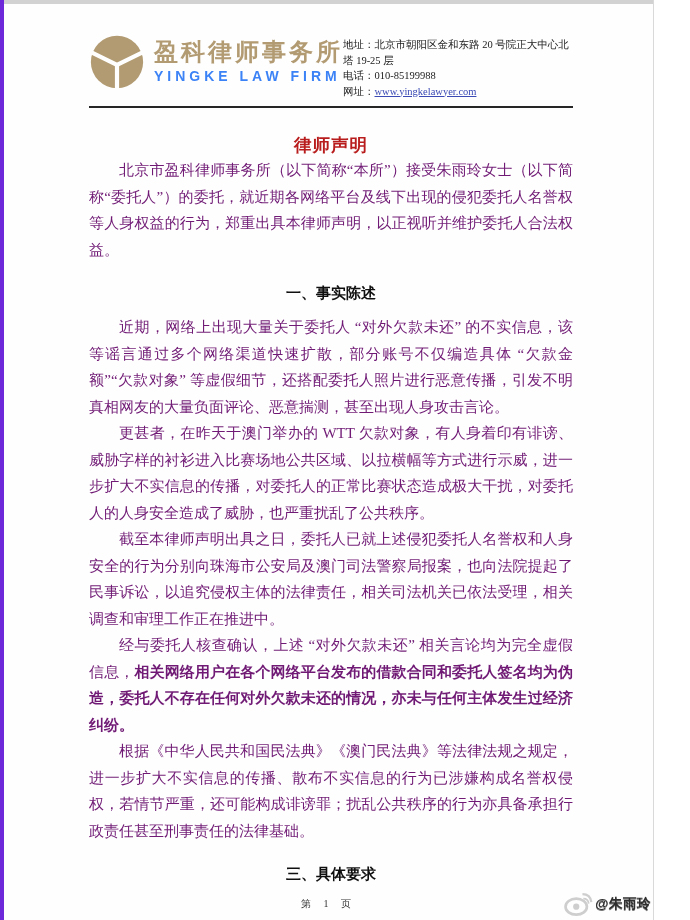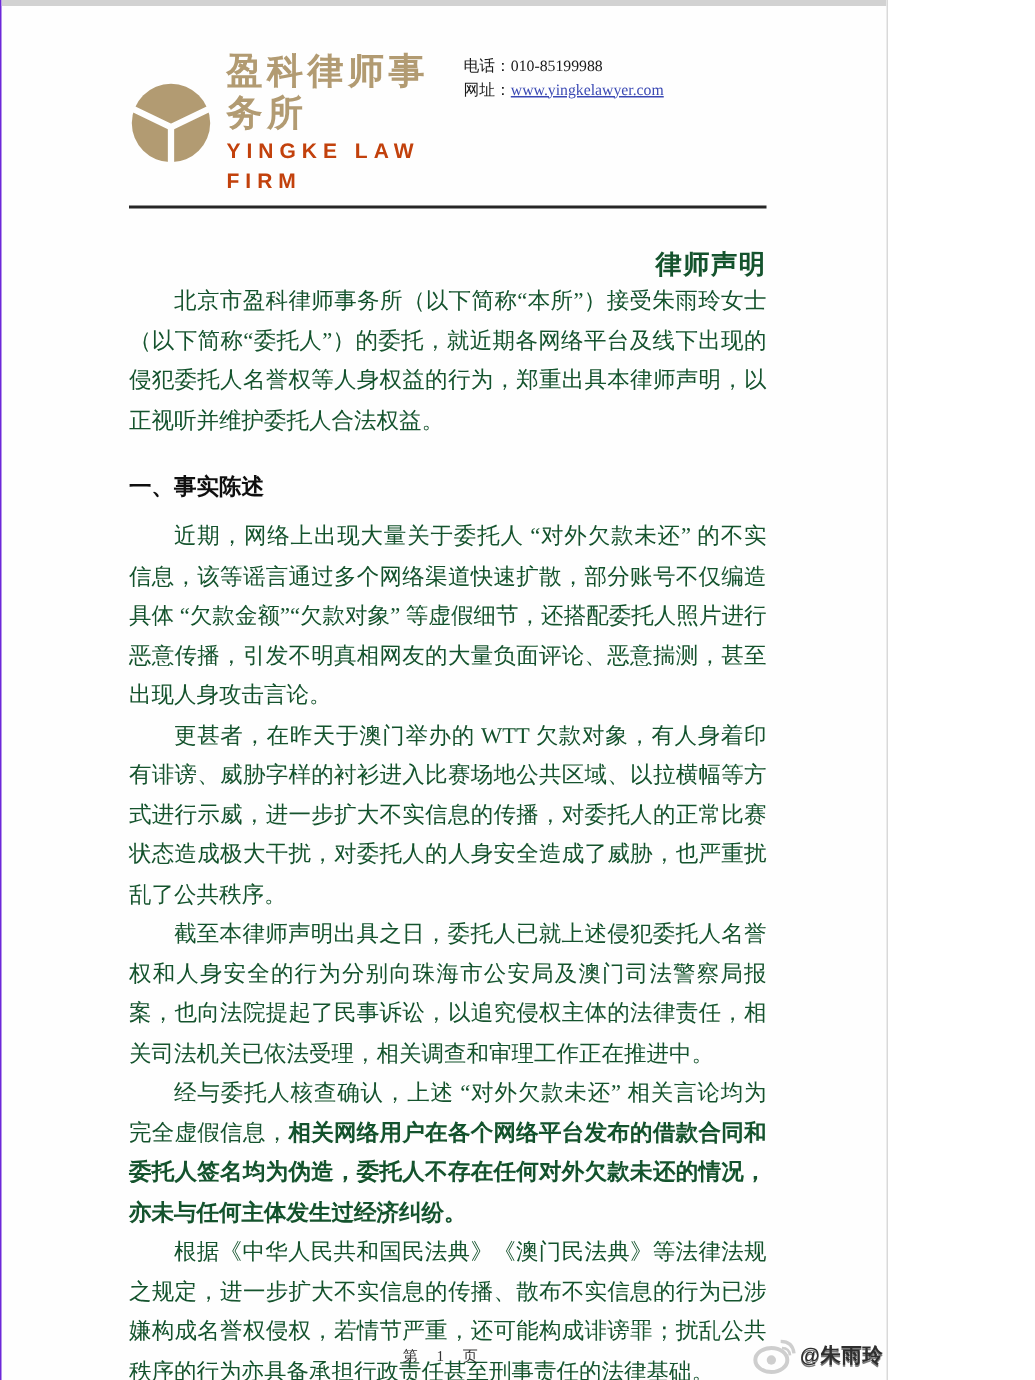--- a/index.html
+++ b/index.html
@@ -1,50 +1,50 @@
 <!DOCTYPE html>
 <html><head>
 <meta charset="utf-8">
 <style>
   * { box-sizing: border-box; }
   html, body { margin: 0; padding: 0; background: #ffffff; }
   .page {
-    width: 592px; height: 920px; position: relative; overflow: hidden;
+    width: 654px; height: 920px; position: relative; overflow: hidden;
     background: #fefefe;
-    border-left: 1px solid #6d28d9;
+    border-left: 4px solid #6d28d9;
     border-right: 1px solid #d9d9d9;
     font-family: "Liberation Serif", "DejaVu Serif", serif;
   }
   .top-strip { height: 4px; width: 100%; background: #d2d2d2; }
 
   
   .header {
     display: flex; justify-content: space-between; align-items: flex-start;
     margin: 30px 80px 0 85px;
   }
   .brand { display: flex; align-items: center; gap: 9px; }
   .logo-wrap { width: 56px; height: 56px; flex: 0 0 auto; }
   .brand-names { display: flex; flex-direction: column; font-family: "Liberation Sans", "DejaVu Sans", sans-serif; }
   .name-cn { font-size: 24px; font-weight: bold; color: #b29b72; letter-spacing: 3px; line-height: 28px; }
-  .name-en { font-size: 14px; font-weight: bold; color: #c2410c; letter-spacing: 4px; line-height: 20px; }
+  .name-en { font-size: 14px; font-weight: bold; color: #3b82f6; letter-spacing: 4px; line-height: 20px; }
   .contact { width: 230px; font-size: 10.5px; line-height: 15.5px; color: #1a1a1a; padding-top: 3px; }
   .contact-line { margin: 0; }
   .website-link { color: #3a49b4; text-decoration: underline; cursor: pointer; }
 
   .rule { margin: 7px 80px 0 85px; border-top: 2px solid #262626; }
 
   
   .doc { margin: 0 80px 0 85px; }
-  .doc-title { text-align: right; font-weight: bold; font-size: 17.5px; color: #14532d; margin-top: 25px; letter-spacing: 1px; }
+  .doc-title { text-align: center; font-weight: bold; font-size: 17.5px; color: #b91c1c; margin-top: 25px; letter-spacing: 1px; }
   p.body-p {
     font-size: 15px; line-height: 26.5px; text-align: justify;
-    text-indent: 2em; color: #14532d; margin: 0;
+    text-indent: 2em; color: #701a75; margin: 0;
   }
   .intro { margin-top: 23px; }
-  h2.sec-heading { font-size: 15px; font-weight: bold; color: #0f0f0f; margin: 21px 0 11px 0; }
+  h2.sec-heading { font-size: 15px; font-weight: bold; color: #0f0f0f; margin: 21px 0 11px 0; text-align: center; }
   .bold-run { font-weight: bold; }
 
   
   .page-footer {
     position: absolute; left: 0; right: 0; bottom: 9px;
     text-align: center; font-size: 10px; letter-spacing: 5px; color: #333;
   }
   .watermark {
     position: absolute; right: 2px; bottom: 0;
     display: flex; align-items: center; gap: 1px;
@@ -70,20 +70,21 @@
           <path d="M1 19 L30 33 L59 19" stroke="#fefefe" stroke-width="4.5" fill="none"></path>
           <line x1="30" y1="33" x2="30" y2="59" stroke="#fefefe" stroke-width="4.5"></line>
         </svg>
       </div>
       <div class="brand-names">
         <span class="name-cn">盈科律师事务所</span>
         <span class="name-en">YINGKE LAW FIRM</span>
       </div>
     </div>
     <div class="contact">
+      <p class="contact-line">地址：北京市朝阳区金和东路 20 号院正大中心北塔 19-25 层</p>
       <p class="contact-line">电话：010-85199988</p>
       <p class="contact-line"><span>网址：</span><a class="website-link">www.yingkelawyer.com</a></p>
     </div>
   </div>
 
   <div class="rule"></div>
 
   <div class="doc">
     <div class="doc-title">律师声明</div>
 

